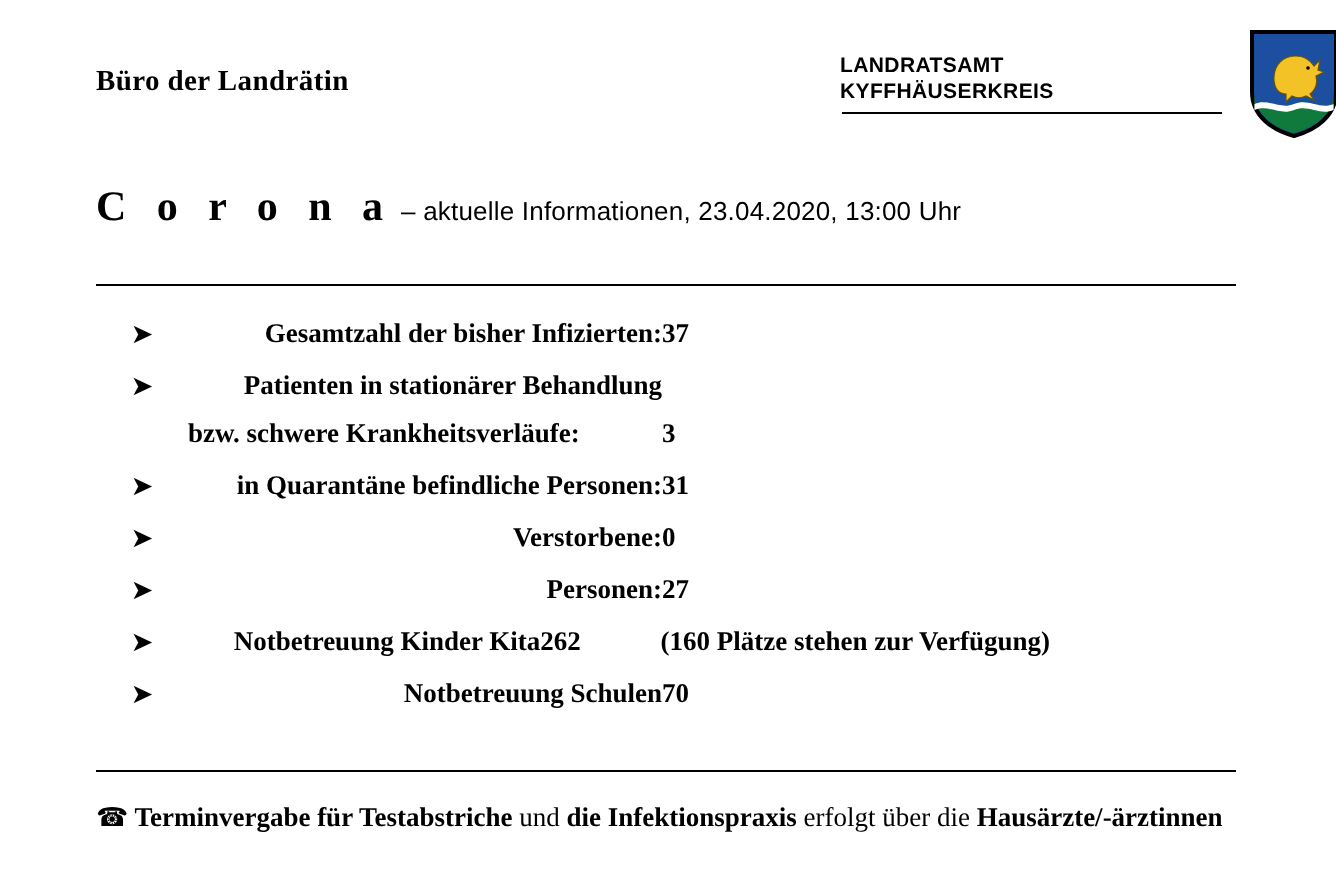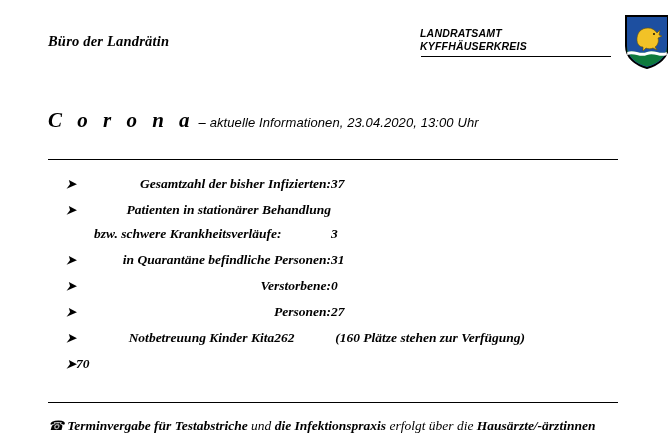--- a/index.html
+++ b/index.html
@@ -14,21 +14,20 @@
     color: #000000;
     position: relative;
     overflow: hidden;
   }
   .page {
     position: relative;
     width: 573px;
     height: 447px;
     box-sizing: border-box;
     padding: 0 48px;
-    font-style: italic;
   }
 
   
   .header {
     position: relative;
     height: 80px;
     display: flex;
     align-items: flex-start;
   }
   .office-title {
@@ -67,21 +66,21 @@
   .crest {
     position: absolute;
     left: 256px;
     top: -8px;
     width: 46px;
     height: 56px;
   }
 
   
   .title-block {
-    margin-top: 28px;
+    margin-top: 11px;
     padding-left: 0px;
     white-space: nowrap;
   }
   .corona {
     font-family: "Liberation Serif", serif;
     font-weight: bold;
     font-size: 21px;
     letter-spacing: 5px;
   }
   .subtitle {
@@ -223,20 +222,21 @@
 
     <div class="row">
       <span class="bullet">➤</span>
       <span class="label">Notbetreuung Kinder Kita</span>
       <span class="value">262</span>
       <span class="note">(160 Plätze stehen zur Verfügung)</span>
     </div>
 
     <div class="row">
       <span class="bullet">➤</span>
+      <span class="label">Notbetreuung Schulen</span>
       <span class="value">70</span>
     </div>
 
   </div>
 
   <div class="rule rule-bottom"></div>
 
   <div class="footer">
     <span class="phone-icon">☎</span><b>Terminvergabe für Testabstriche</b><span> und </span><b>die Infektionspraxis</b><span> erfolgt über die </span><b>Hausärzte/-ärztinnen</b>
   </div>

